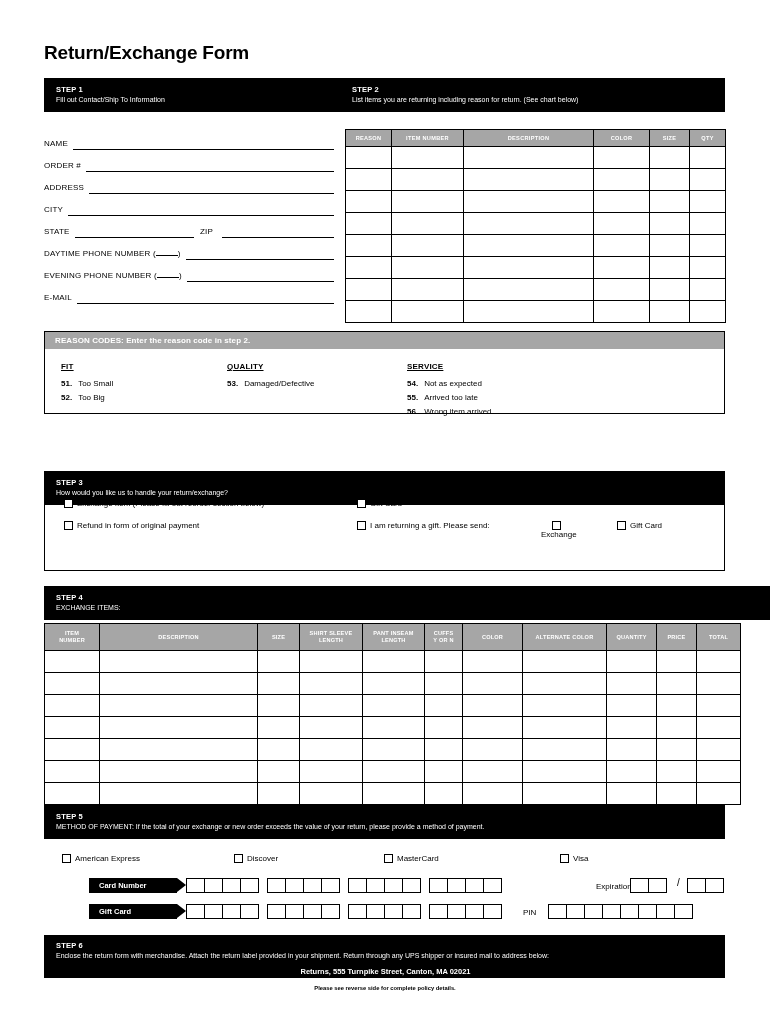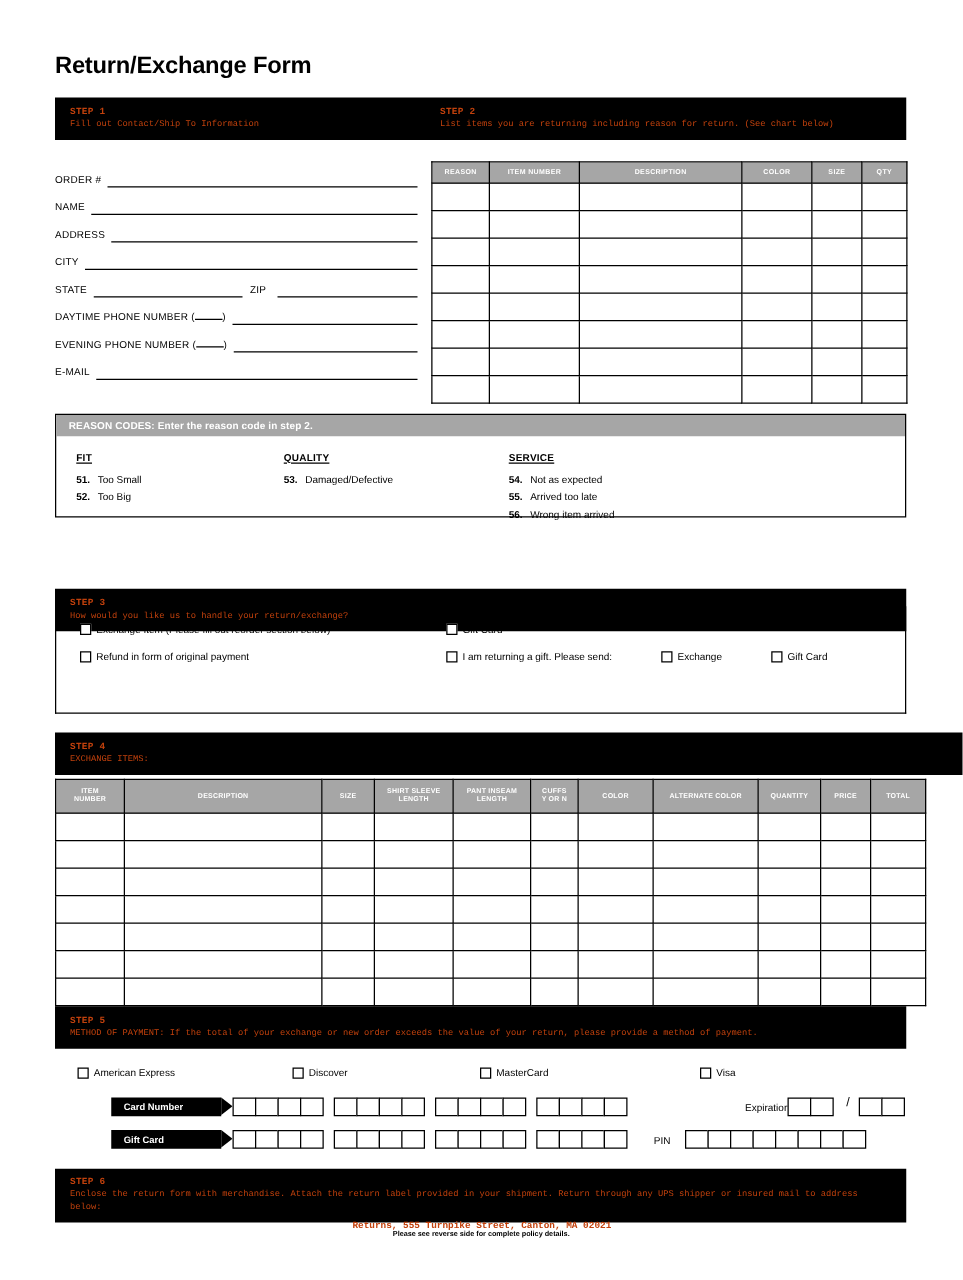--- a/index.html
+++ b/index.html
@@ -27,24 +27,23 @@
     left: 44px;
     top: 42px;
     font-size: 19px;
     font-weight: bold;
     letter-spacing: -0.2px;
   }
 
   
   .blackbar {
     background: #000;
-    color: #c2410c;
+    color: #ffffff;
     box-sizing: border-box;
     padding: 7px 10px 8px 12px;
-    font-family: Liberation Mono, monospace;
   }
   .blackbar .step {
     font-size: 7.5px;
     font-weight: bold;
     letter-spacing: 0.2px;
     line-height: 10px;
   }
   .blackbar .desc {
     font-size: 7px;
     line-height: 10px;
@@ -322,25 +321,25 @@
       <div class="desc">Fill out Contact/Ship To Information</div>
     </div>
     <div class="blackbar col2">
       <div class="step">STEP 2</div>
       <div class="desc">List items you are returning including reason for return. (See chart below)</div>
     </div>
   </div>
 
   <div class="contact">
     <div class="cline">
+      <span class="lbl">NAME</span>
+      <span class="rule"></span>
+    </div>
+    <div class="cline">
       <span class="lbl">ORDER #</span>
-      <span class="rule"></span>
-    </div>
-    <div class="cline">
-      <span class="lbl">NAME</span>
       <span class="rule"></span>
     </div>
     <div class="cline">
       <span class="lbl">ADDRESS</span>
       <span class="rule"></span>
     </div>
     <div class="cline">
       <span class="lbl">CITY</span>
       <span class="rule"></span>
     </div>
@@ -488,21 +487,21 @@
       <span>Refund in form of original payment</span>
     </div>
     <div class="chkrow" style="left:312px; top:14px;">
       <span class="box"></span>
       <span>Gift Card</span>
     </div>
     <div class="chkrow" style="left:312px; top:36px;">
       <span class="box"></span>
       <span>I am returning a gift. Please send:</span>
     </div>
-    <div class="chkrow" style="left:484px; top:36px;">
+    <div class="chkrow" style="left:496px; top:36px;flex-direction:column;">
       <span class="box"></span>
       <span>Exchange</span>
     </div>
     <div class="chkrow" style="left:572px; top:36px;">
       <span class="box"></span>
       <span>Gift Card</span>
     </div>
   </div>
 
   <div id="step4bar" class="blackbar">

